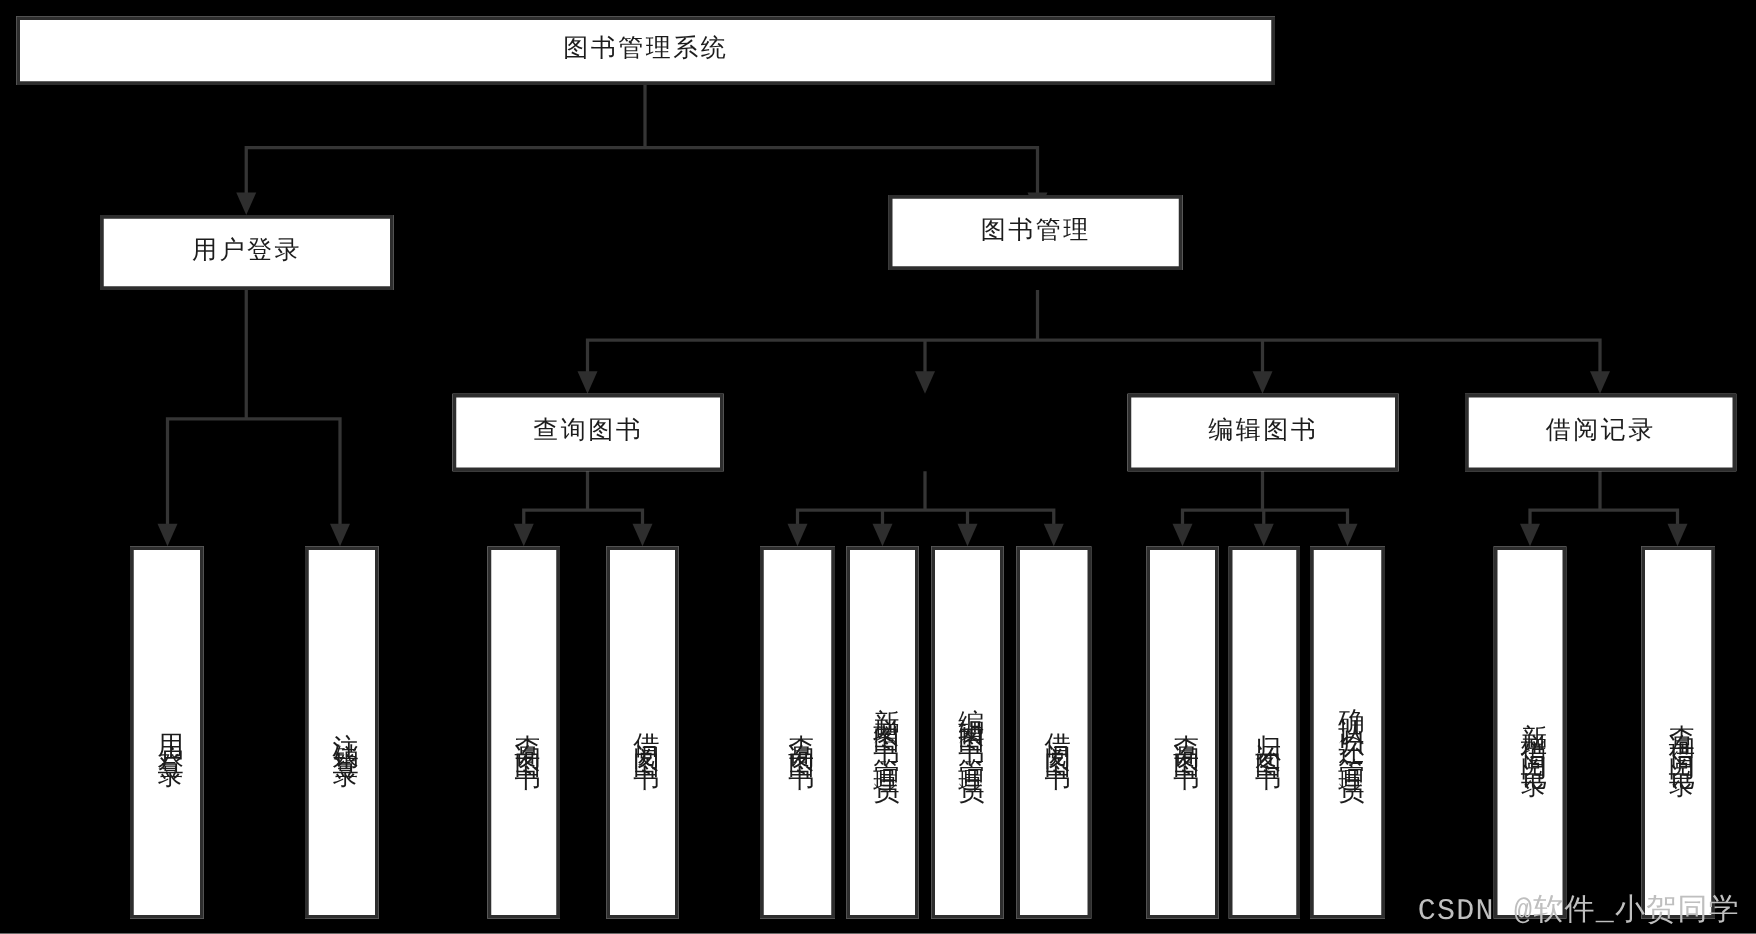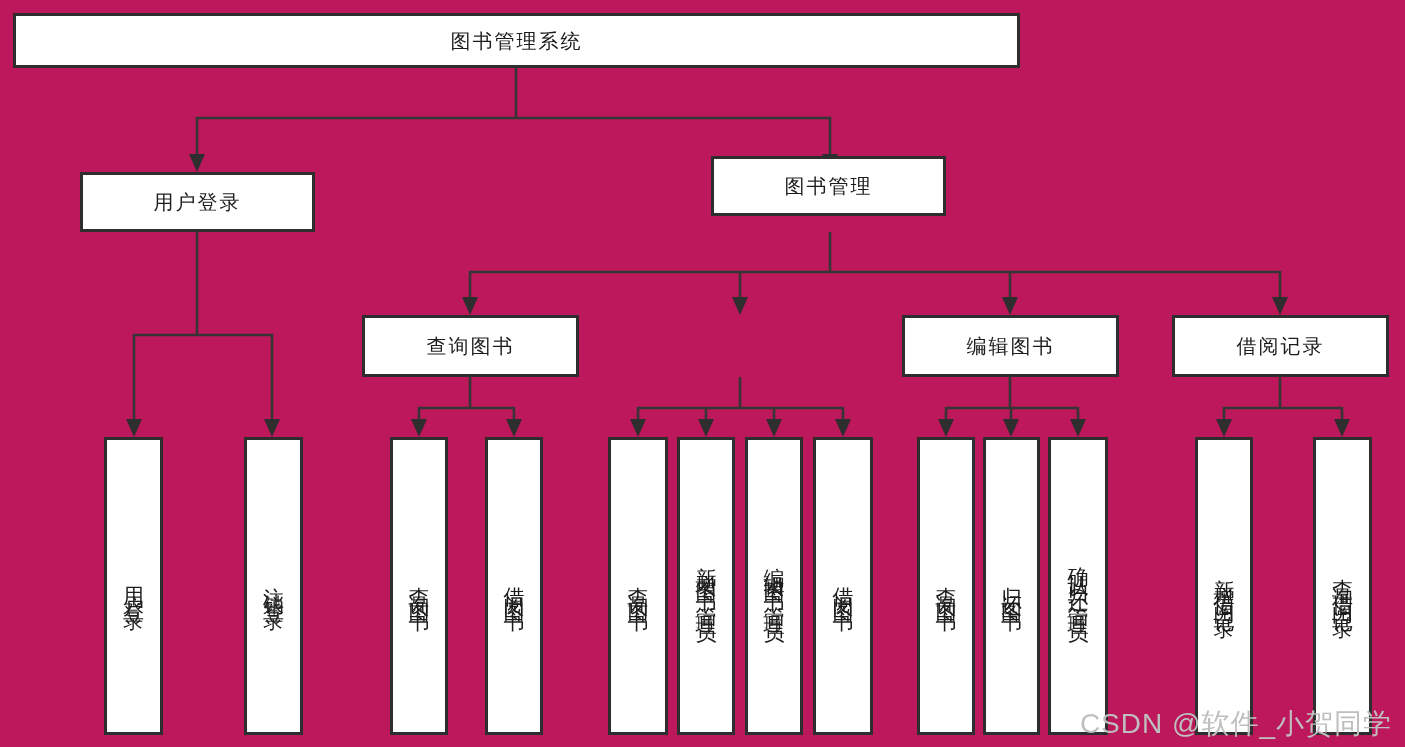--- a/index.html
+++ b/index.html
@@ -1,39 +1,39 @@
 <!DOCTYPE html>
 <html><head>
 <meta charset="utf-8">
 <style>
   html,body { margin:0; padding:0; background:#fff; }
   .stage {
-    position:relative; width:1405px; height:747px; background:#be185d;
+    position:relative; width:1405px; height:747px; background:#000000;
     overflow:hidden;
-    font-family:Liberation Sans, sans-serif;
+    font-family:Liberation Mono, monospace;
   }
   svg.connectors { position:absolute; left:0; top:0; width:1405px; height:747px; z-index:1; }
   svg.connectors path { stroke:#353535; stroke-width:2.6; fill:none; }
   svg.connectors polygon { fill:#2e2e2e; }
   .box {
     position:absolute; background:#ffffff; border:3px solid #2e2e2e;
     box-sizing:border-box; display:flex; align-items:center; justify-content:center;
     z-index:2;
   }
   .hbox span {
     font-size:20px; color:#1c1c1c; letter-spacing:2px; white-space:nowrap; line-height:1;
   }
   .vbox span {
     writing-mode:vertical-rl; text-orientation:mixed;
     font-size:21px; color:#1c1c1c; letter-spacing:8px; line-height:1.15;
     white-space:nowrap;
   }
   .watermark {
     position:absolute; right:13px; bottom:4px; z-index:5;
-    font-size:28px; color:#bfbfbf; letter-spacing:1px; white-space:nowrap;
+    font-size:24px; color:#bfbfbf; letter-spacing:1px; white-space:nowrap;
   }
 </style>
 </head>
 <body>
 
 <div class="stage">
 
   <svg class="connectors" viewBox="0 0 1405 747">
     <g>
       <path d="M516 68 V118"></path>

